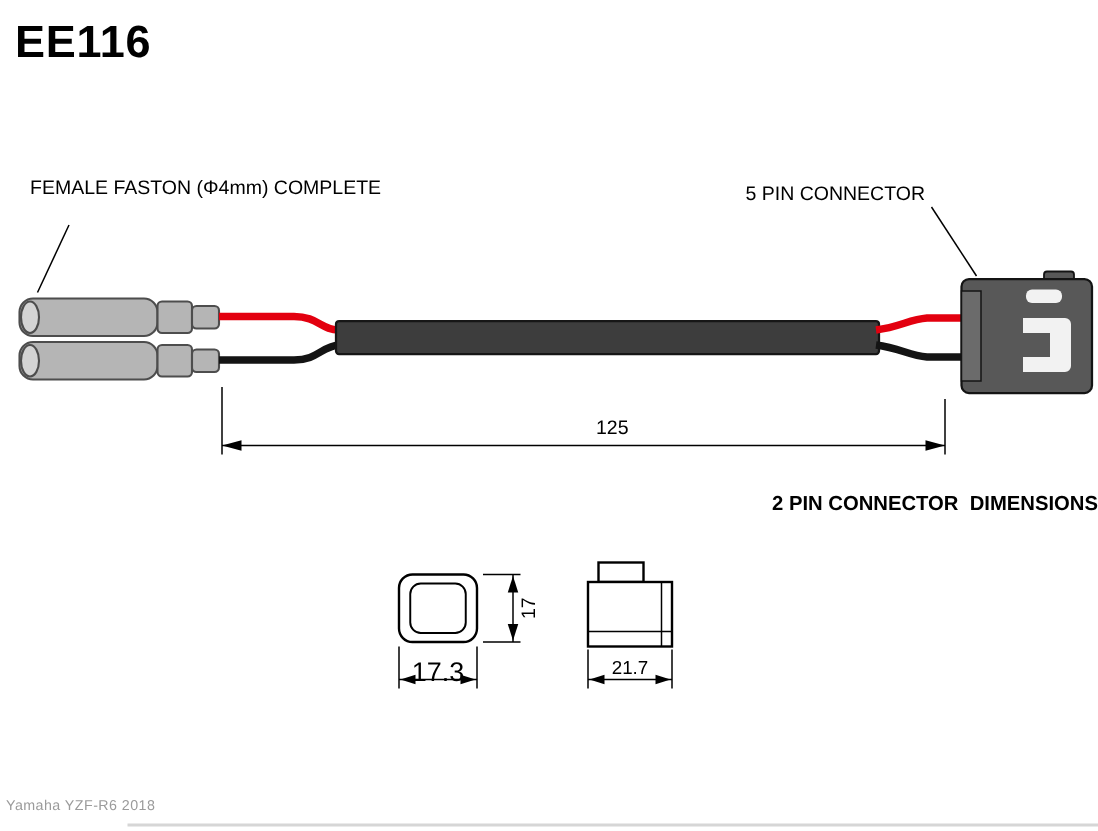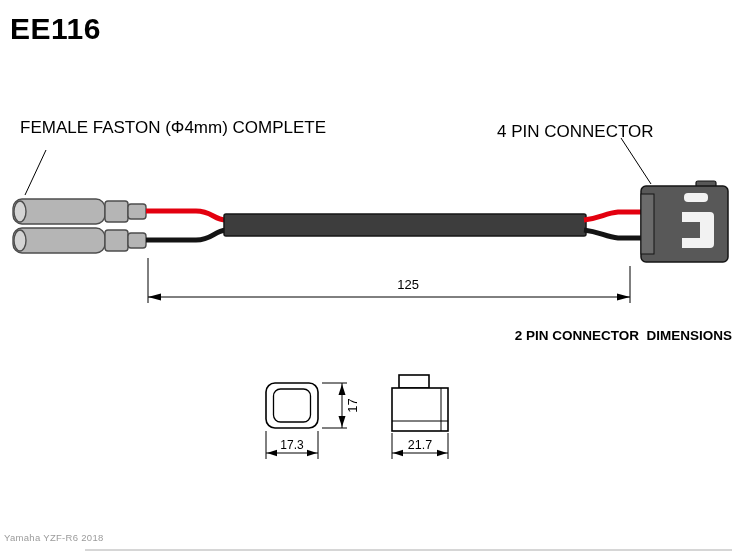--- a/index.html
+++ b/index.html
@@ -4,27 +4,27 @@
 <style>
   html,body{margin:0;padding:0;background:#ffffff;}
   #canvas{
     position:relative;width:732px;height:554px;background:#ffffff;
     font-family:"Liberation Sans", sans-serif;color:#000;overflow:hidden;
   }
   .abs{position:absolute;}
   .page-title{
     left:10px;top:12px;font-size:30px;font-weight:700;letter-spacing:0.5px;
   }
-  .callout{font-size:17px;line-height:1.25;white-space:nowrap;}
+  .callout{font-size:13px;line-height:1.25;white-space:nowrap;}
   .callout-faston{left:20px;top:117px;}
   .callout-connector{left:497px;top:121px;}
   .dim-label{font-size:13px;white-space:nowrap;text-align:center;}
   .dim-125{left:359px;top:277px;width:60px;text-align:right;}
   .dim-17{left:341px;top:398px;width:22px;transform:rotate(-90deg);transform-origin:50% 50%;}
-  .dim-173{left:270px;top:438px;width:44px;font-size:12px;}
+  .dim-173{left:270px;top:438px;width:44px;font-size:18px;}
   .dim-217{left:396px;top:438px;width:48px;font-size:12.5px;}
   .dim-title{
     left:0;top:328px;width:732px;text-align:right;
     font-size:13.5px;font-weight:700;white-space:pre;
   }
   .watermark{
     left:4px;top:532px;font-family:Liberation Sans, sans-serif;
     font-size:9.5px;color:#9b9b9b;letter-spacing:0.3px;
   }
   .bottom-bar{left:85px;top:549px;width:647px;height:2px;background:#d6d6d6;}
@@ -112,21 +112,21 @@
       <polygon points="447,453 437,449.8 437,456.2" fill="#000" stroke="none"></polygon>
     </g>
   </svg>
 
   <div class="abs page-title">EE116</div>
 
   <div class="abs callout callout-faston">
     <span style="display:block">FEMALE FASTON (Φ4mm) COMPLETE</span>
   </div>
 
-  <div class="abs callout callout-connector">4 PIN CONNECTOR</div>
+  <div class="abs callout callout-connector">5 PIN CONNECTOR</div>
 
   <div class="abs dim-label dim-125">125</div>
   <div class="abs dim-label dim-17">17</div>
   <div class="abs dim-label dim-173">17.3</div>
   <div class="abs dim-label dim-217">21.7</div>
 
   <div class="abs dim-title">2 PIN CONNECTOR  DIMENSIONS</div>
 
   <div class="abs watermark">Yamaha YZF-R6 2018</div>
 

